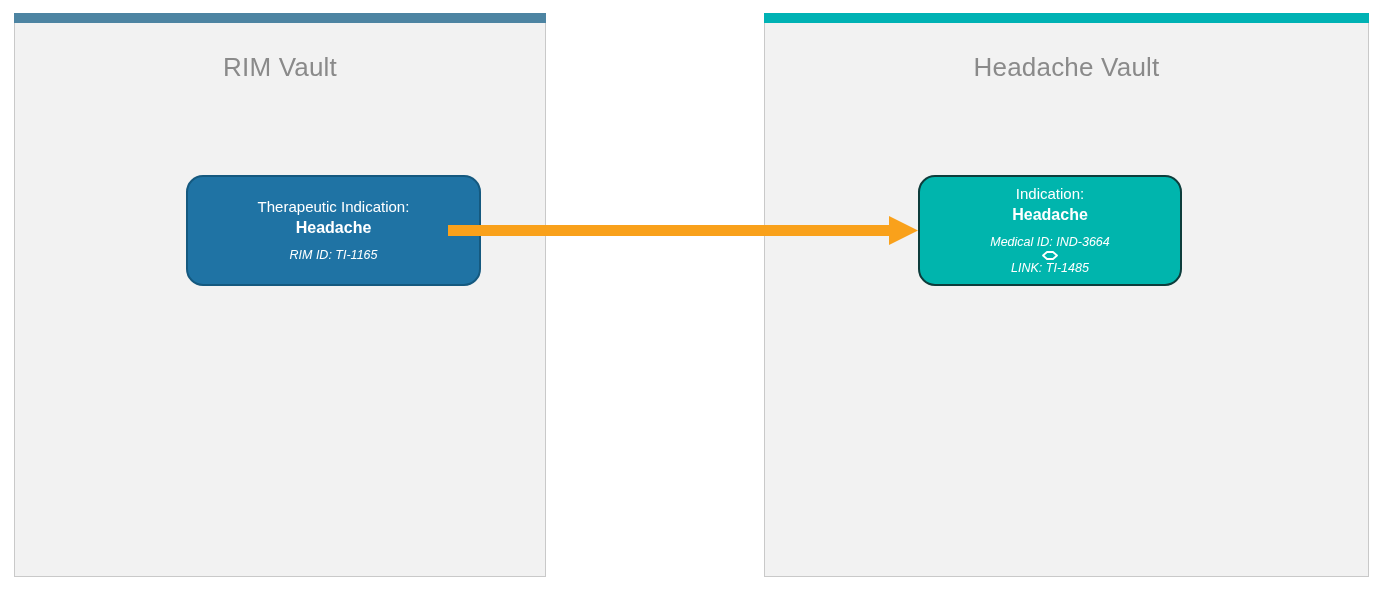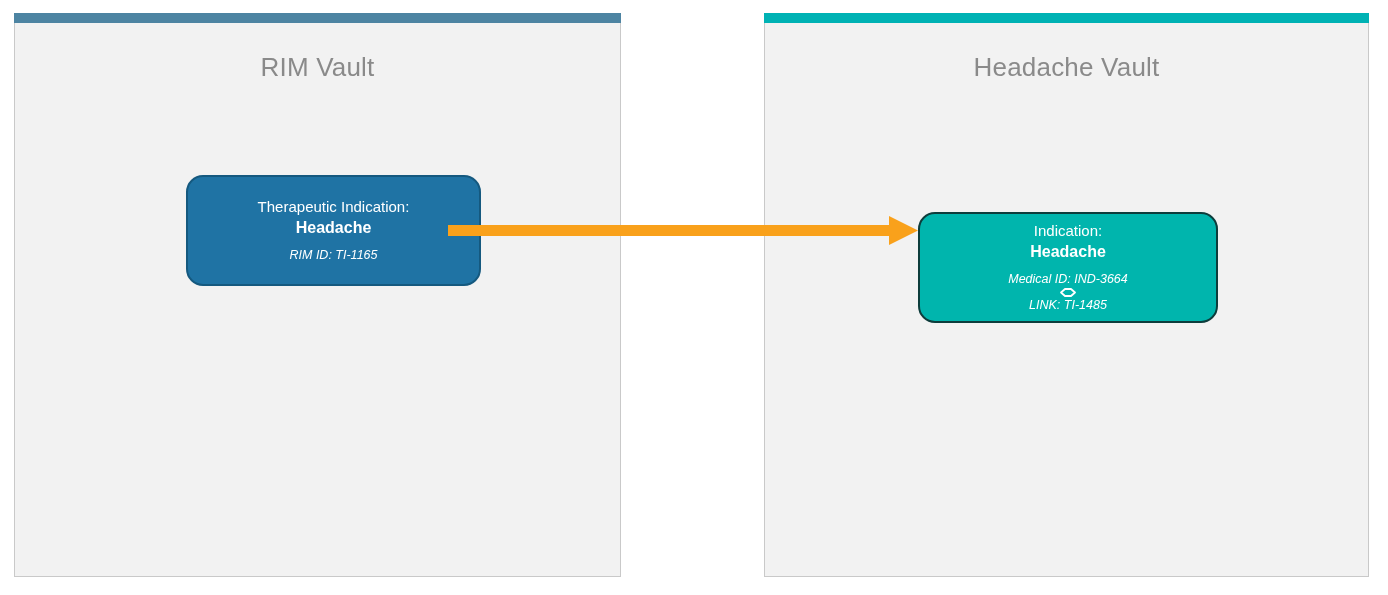--- a/index.html
+++ b/index.html
@@ -16,21 +16,21 @@
   }
   * { margin:0; padding:0; box-sizing:border-box; }
   html,body {
     width:1388px; height:595px;
     background:#ffffff;
     font-family:"Liberation Sans", sans-serif;
     position:relative;
     overflow:hidden;
   }
   .panel { position:absolute; top:13px; height:564px; }
-  .panel-rim { left:14px; width:607px; }
+  .panel-rim { left:14px; width:532px; }
   .panel-medical { left:764px; width:605px; }
   .accent-bar { position:absolute; top:0; left:0; right:0; height:10px; }
   .accent-bar.rim { background:var(--rim-accent); }
   .accent-bar.medical { background:var(--medical-accent); }
   .panel-body {
     position:absolute; top:10px; left:0; right:0; bottom:0;
     background:var(--panel-bg);
     border:1px solid var(--panel-border);
     border-top:none;
   }
@@ -50,24 +50,23 @@
     align-items:center; justify-content:center;
     text-align:center;
     line-height:1.35;
   }
   .card-rim {
     left:186px; top:175px;
     background:var(--rim-card-fill);
     border:2px solid var(--rim-card-border);
   }
   .card-medical {
-    left:918px; top:175px; width:300px;
+    left:918px; top:175px; width:264px;
     background:var(--medical-card-fill);
     border:2px solid var(--medical-card-border);
-    margin-top:37px;
   }
   .card-line1 { font-size:15px; }
   .card-line2 { font-size:16px; font-weight:bold; }
   .card-id { font-size:12.5px; font-style:italic; margin-top:8px; }
   .card-link { font-size:12.5px; font-style:italic; }
   .link-icon { display:block; margin:1px auto 0 auto; }
   .arrow-svg { position:absolute; left:448px; top:214px; }
 </style>
 </head>
 <body>

